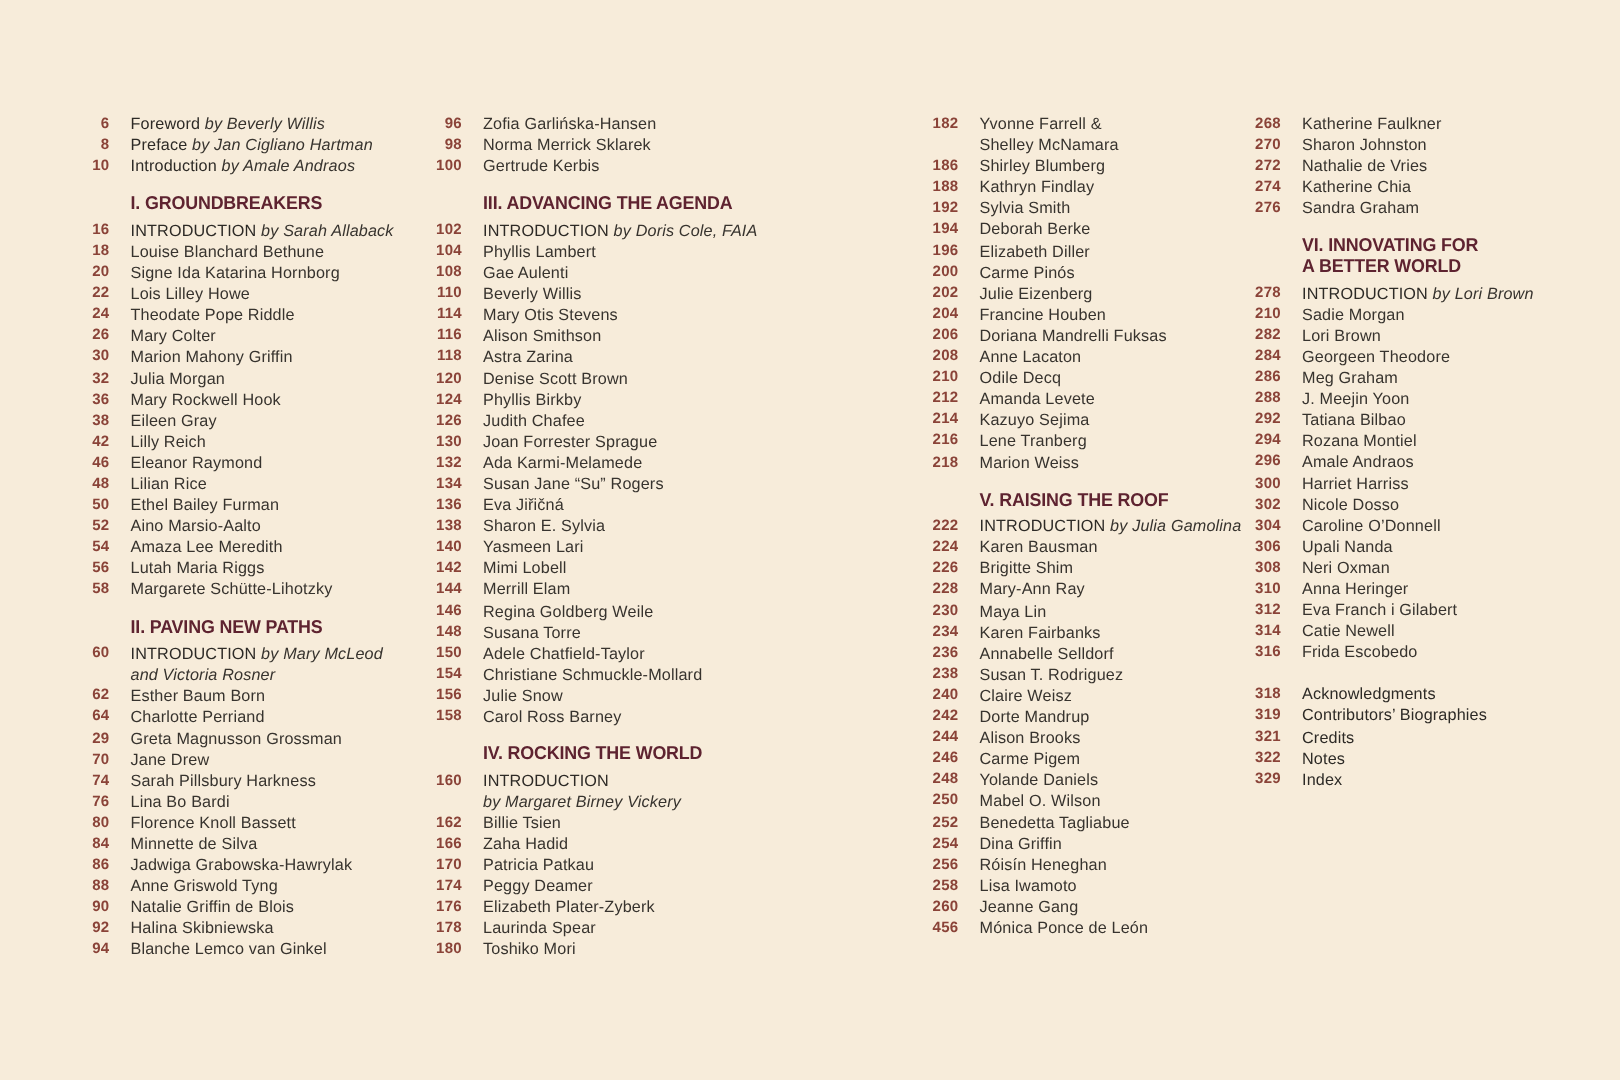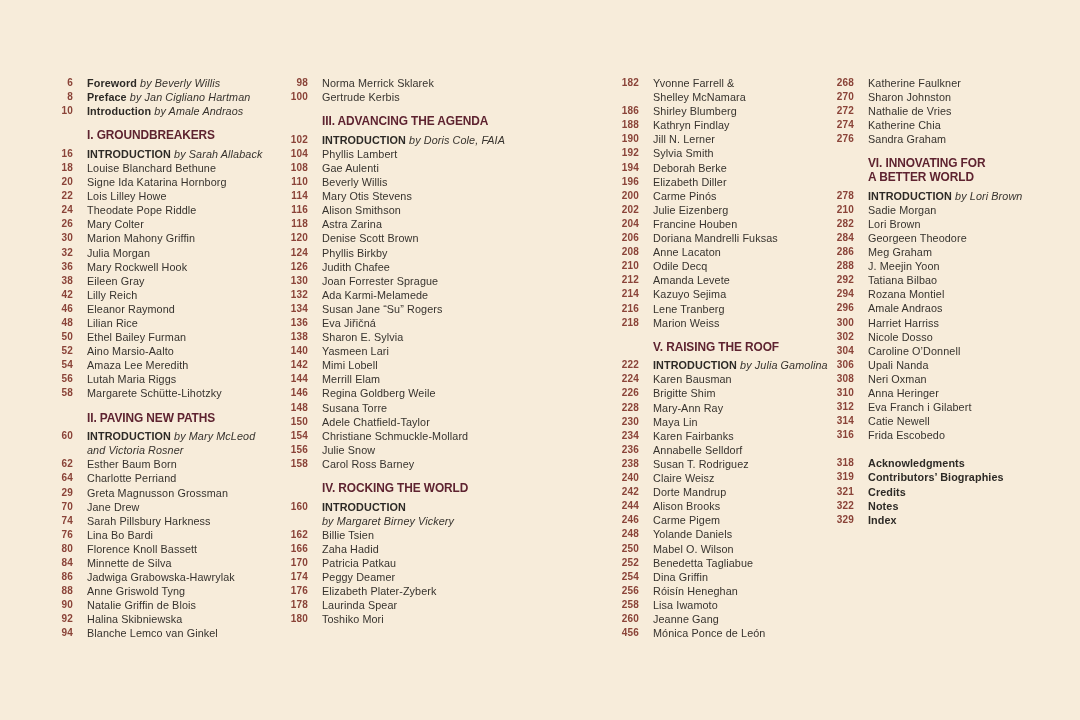--- a/index.html
+++ b/index.html
@@ -12,21 +12,21 @@
     font-family:"Liberation Sans", sans-serif;
   }
   .spread{position:relative;width:1080px;height:720px;}
   .col{position:absolute;top:76px;width:235px;}
   .row{display:flex;align-items:flex-start;line-height:14.1px;font-size:10.8px;color:var(--text);}
   .num{
     flex:none;width:38px;text-align:right;margin-right:14px;
     font-weight:700;font-size:10px;color:var(--num);letter-spacing:.2px;
   }
   .txt{flex:1;letter-spacing:.1px;}
-  .b{font-weight:700;color:var(--bold);margin-top:44px;}
+  .b{font-weight:400;color:var(--bold);margin-top:44px;}
   .i{font-style:italic;}
   .heading{
     margin:11px 0 4px 52px;
     font-weight:700;font-size:12.4px;line-height:13.6px;
     color:var(--heading);letter-spacing:-0.1px;
     transform:scaleX(.96);transform-origin:left top;
   }
   .gap{height:14px;}
   .col-1{left:35px;}
   .col-2{left:270px;}
@@ -176,20 +176,24 @@
         <span class="num">92</span>
         <span class="txt">Halina Skibniewska</span>
       </div>
       <div class="row">
         <span class="num">94</span>
         <span class="txt">Blanche Lemco van Ginkel</span>
       </div>
     </div>
   <div class="col col-2">
       <div class="row">
+        <span class="num">96</span>
+        <span class="txt">Zofia Garlińska-Hansen</span>
+      </div>
+      <div class="row">
         <span class="num">98</span>
         <span class="txt">Norma Merrick Sklarek</span>
       </div>
       <div class="row">
         <span class="num">100</span>
         <span class="txt">Gertrude Kerbis</span>
       </div>
       <div class="heading">III. ADVANCING THE AGENDA</div>
       <div class="row">
         <span class="num">102</span>
@@ -326,24 +330,20 @@
         <span class="num">182</span>
         <span class="txt">Yvonne Farrell &amp;<br><span>Shelley McNamara</span></span>
       </div>
       <div class="row">
         <span class="num">186</span>
         <span class="txt">Shirley Blumberg</span>
       </div>
       <div class="row">
         <span class="num">188</span>
         <span class="txt">Kathryn Findlay</span>
-      </div>
-      <div class="row">
-        <span class="num">190</span>
-        <span class="txt">Jill N. Lerner</span>
       </div>
       <div class="row">
         <span class="num">192</span>
         <span class="txt">Sylvia Smith</span>
       </div>
       <div class="row">
         <span class="num">194</span>
         <span class="txt">Deborah Berke</span>
       </div>
       <div class="row">

